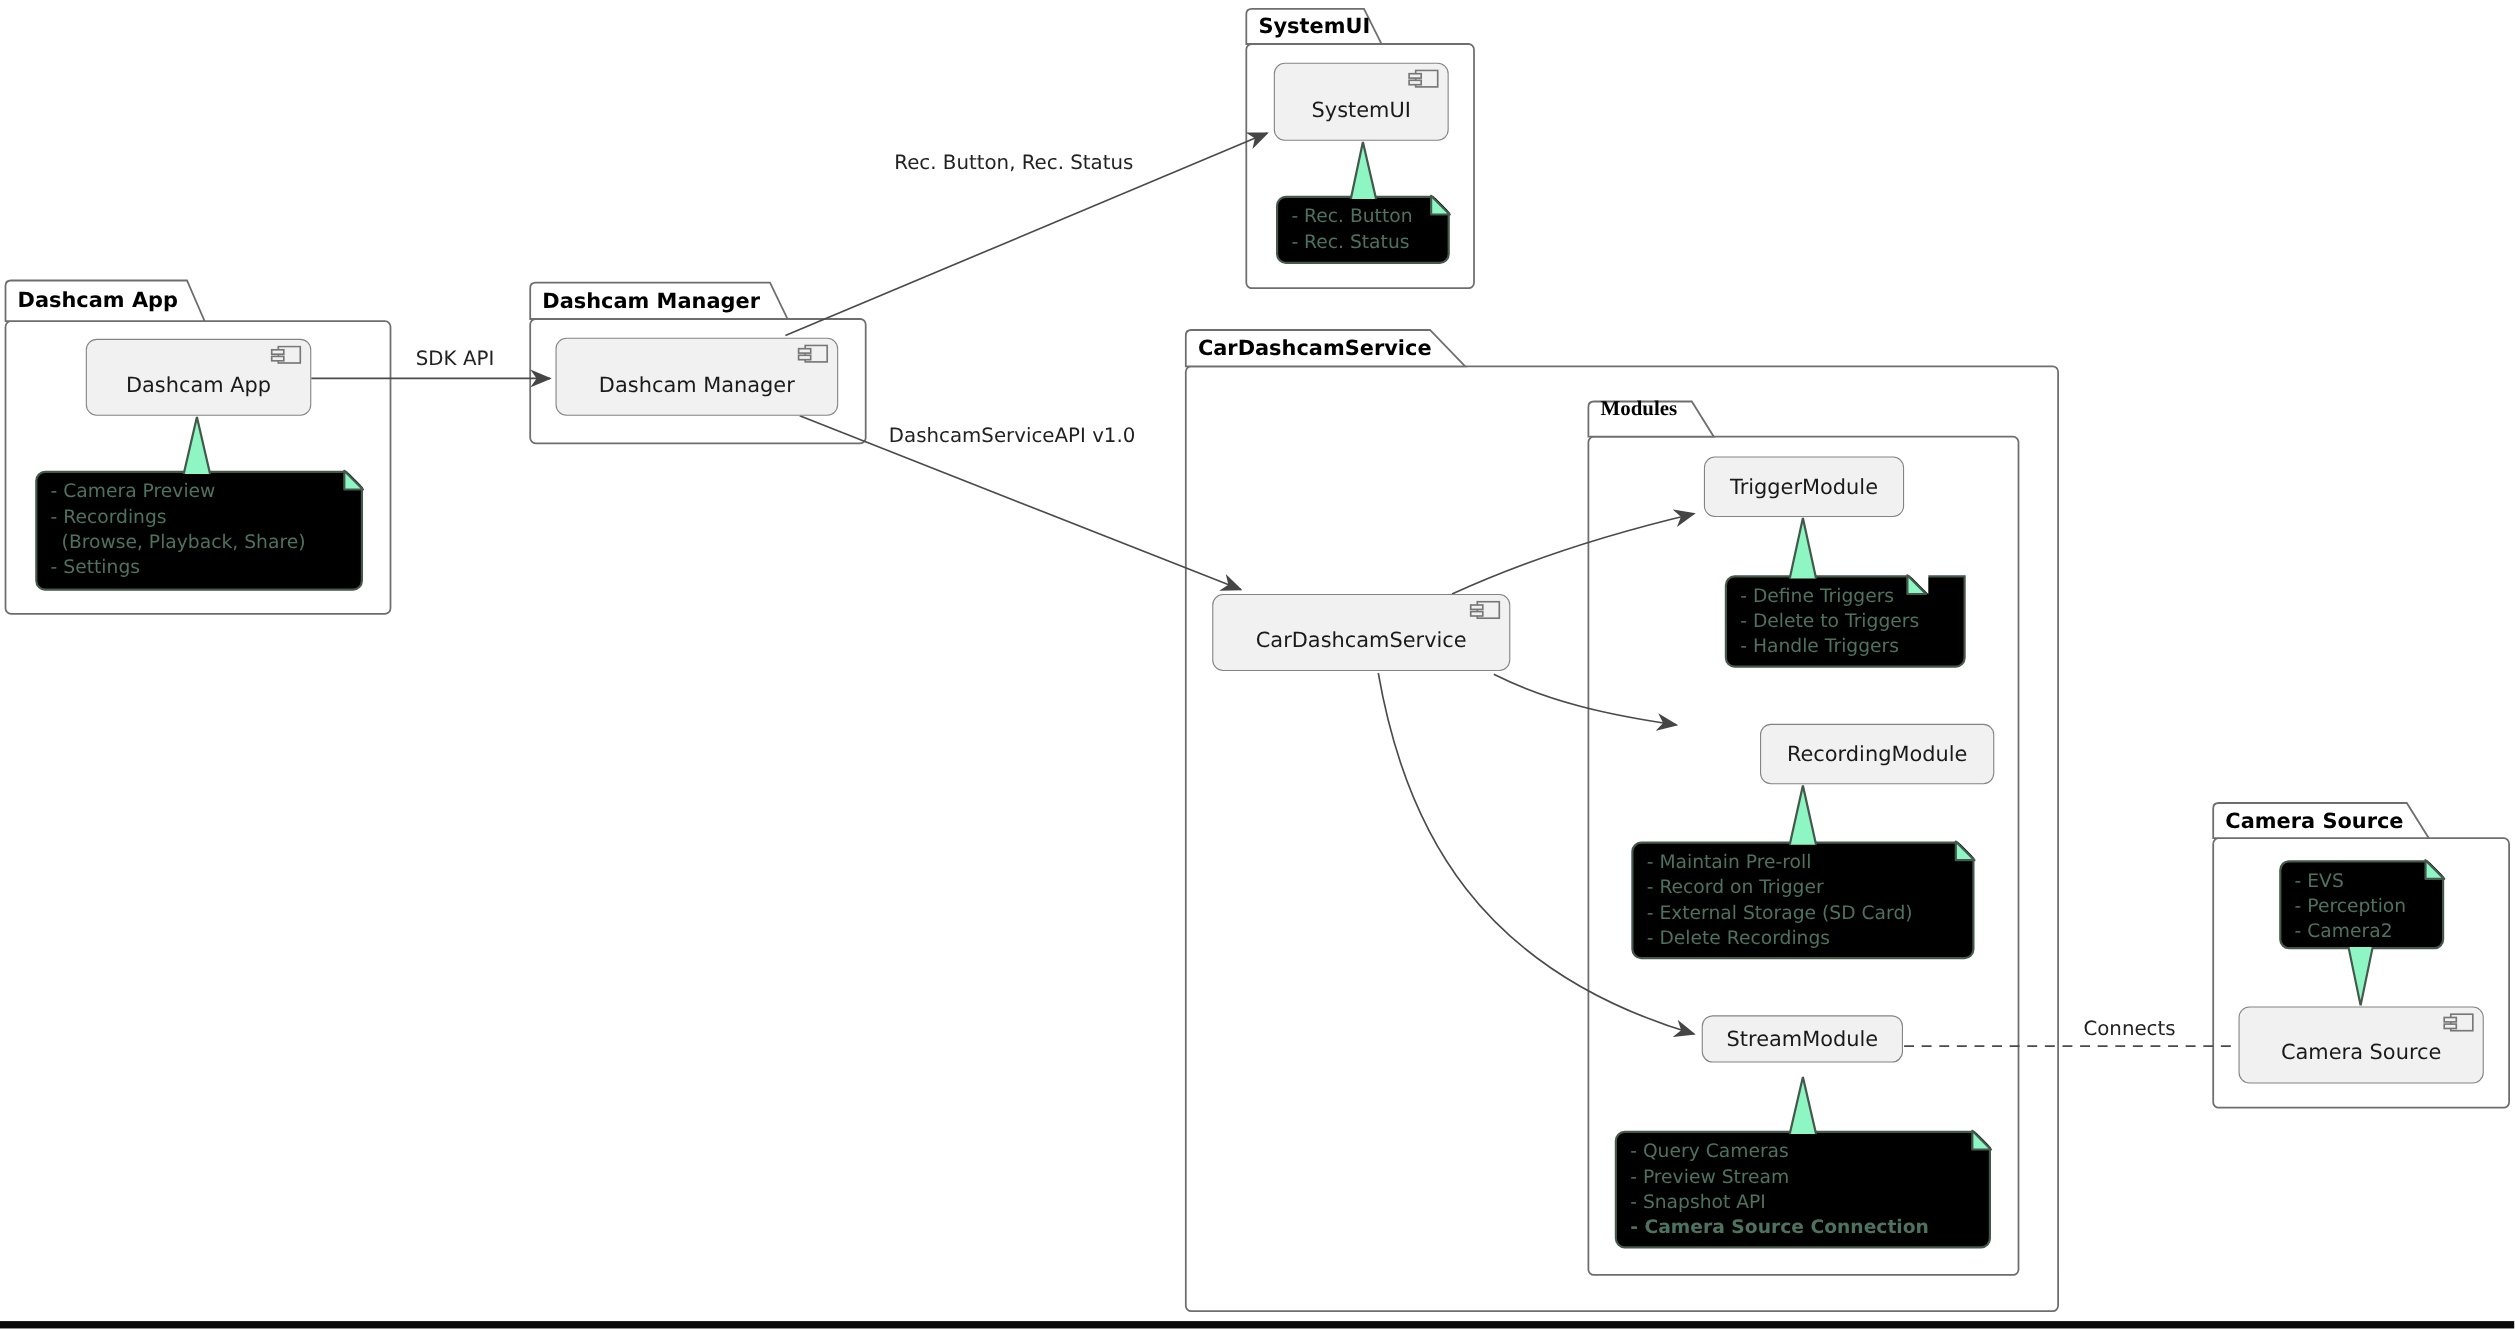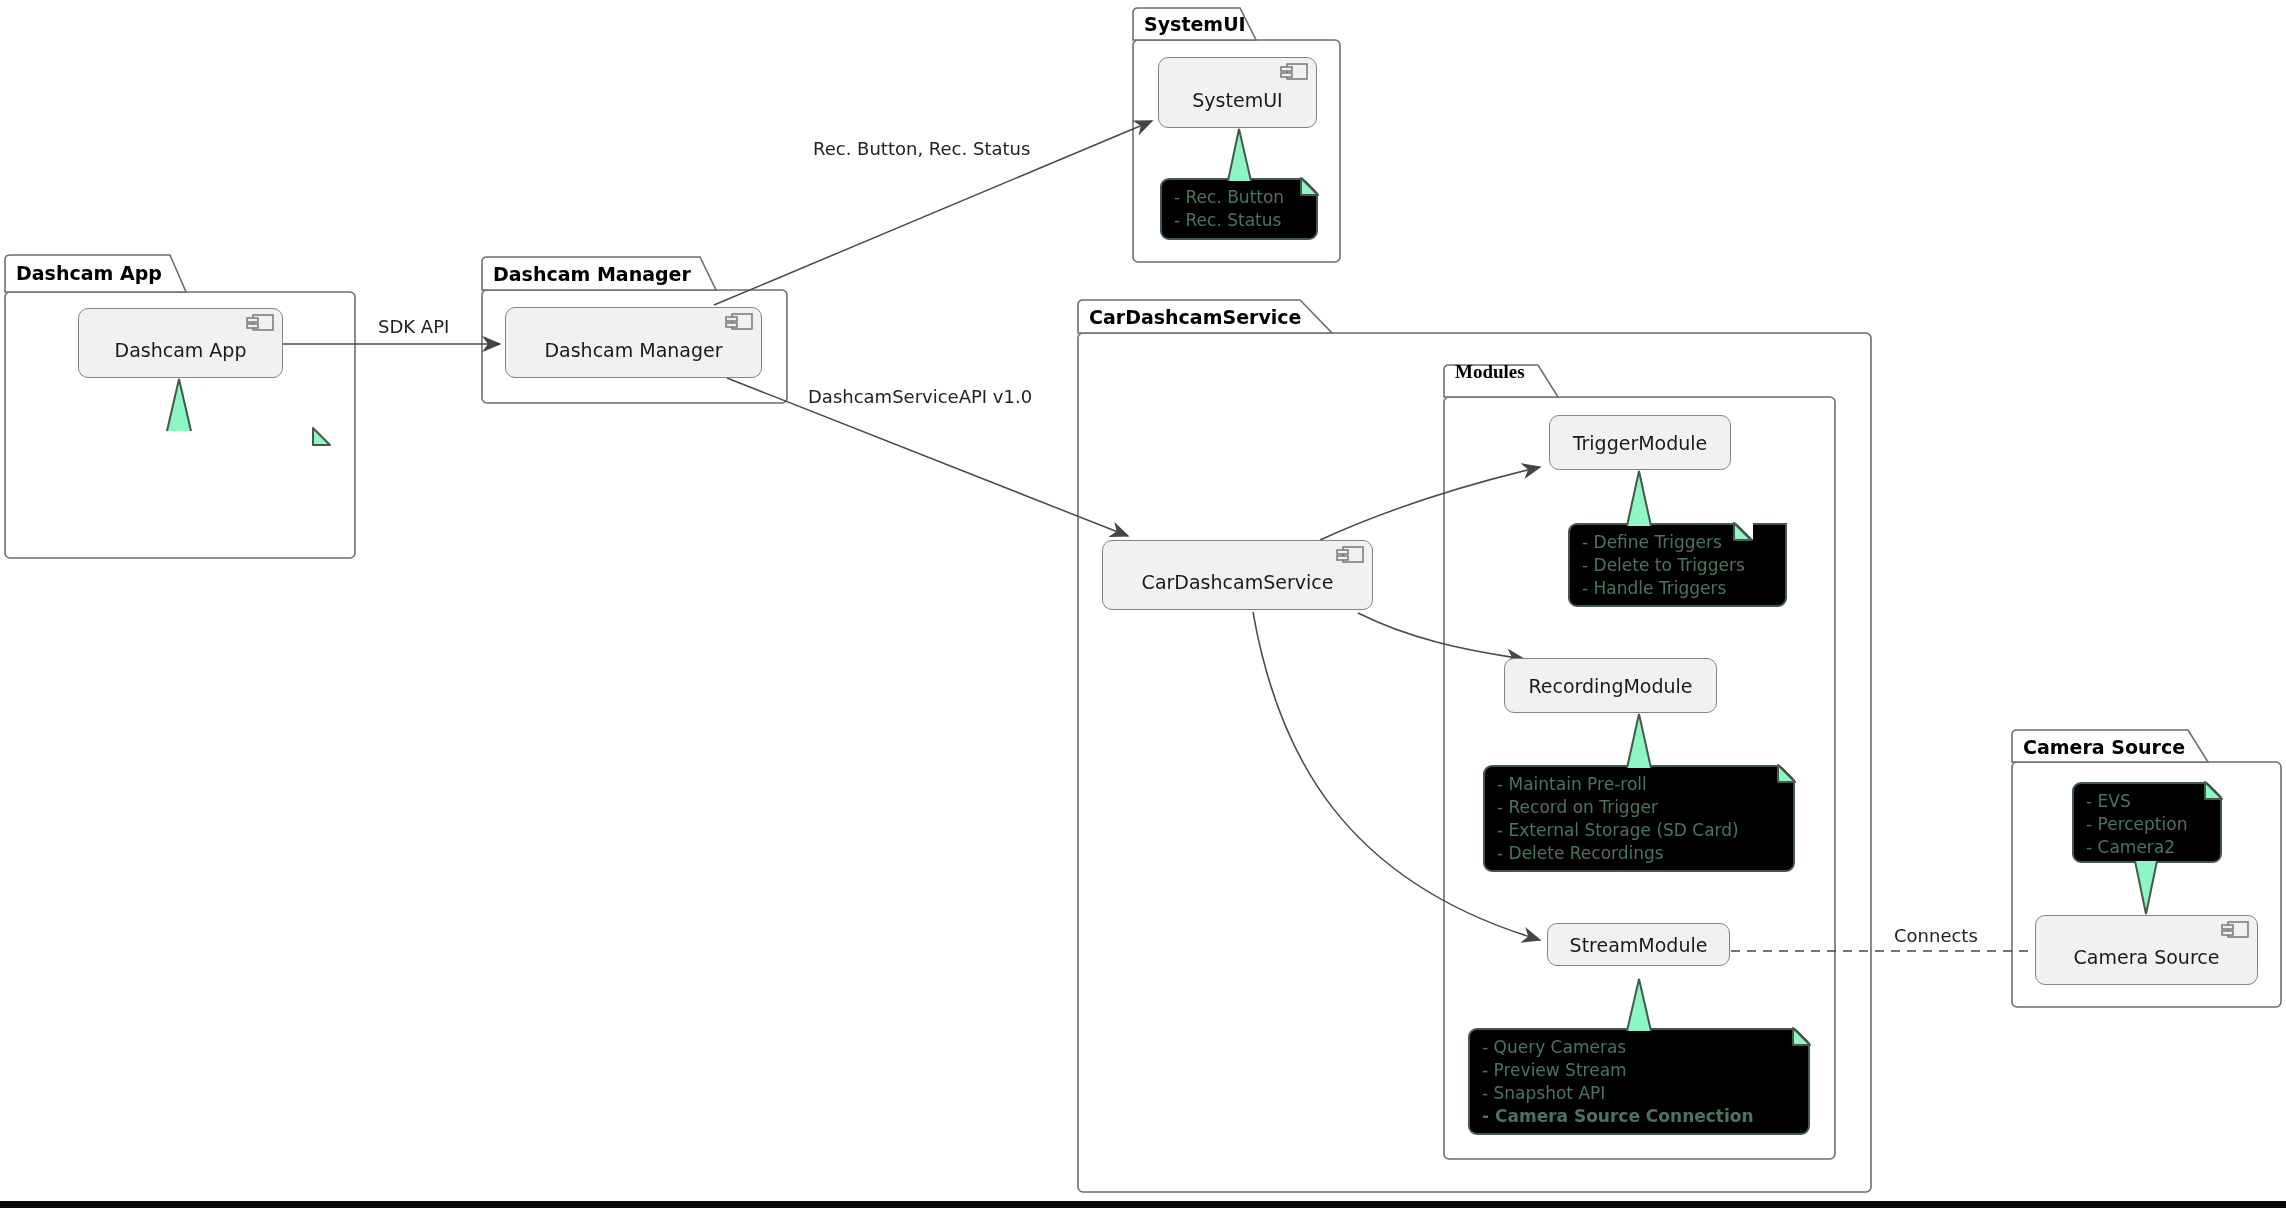--- a/index.html
+++ b/index.html
@@ -167,27 +167,33 @@
             <rect x="2" y="4" width="11" height="4" fill="#F1F1F1" stroke="#777" stroke-width="1.5"></rect>
             <rect x="2" y="10" width="11" height="4" fill="#F1F1F1" stroke="#777" stroke-width="1.5"></rect>
           </svg>
       </span>
       <span class="comp-label">Camera Source</span>
     </div>
 
     <div class="comp" style="left:1549px;top:415px;width:182px;height:55px;">
       <span class="comp-label">TriggerModule</span>
     </div>
-    <div class="comp" style="left:1504px;top:658px;width:213px;height:55px;">
+    <div class="comp" style="left:1600px;top:658px;width:213px;height:55px;">
       <span class="comp-label">RecordingModule</span>
     </div>
     <div class="comp" style="left:1547px;top:923px;width:183px;height:43px;">
       <span class="comp-label">StreamModule</span>
     </div>
 
+    <div class="note" style="left:32px;top:428px;width:298px;height:109px;">
+      <div class="note-line">- Camera Preview</div>
+      <div class="note-line">- Recordings</div>
+      <div class="note-line indent">(Browse, Playback, Share)</div>
+      <div class="note-line">- Settings</div>
+    </div>
 
     <div class="note" style="left:1160px;top:178px;width:158px;height:62px;">
       <div class="note-line">- Rec. Button</div>
       <div class="note-line">- Rec. Status</div>
     </div>
 
     <div class="note" style="left:1532px;top:523px;width:219px;height:84px;margin-left:36px;">
       <div class="note-line">- Define Triggers</div>
       <div class="note-line">- Delete to Triggers</div>
       <div class="note-line">- Handle Triggers</div>

